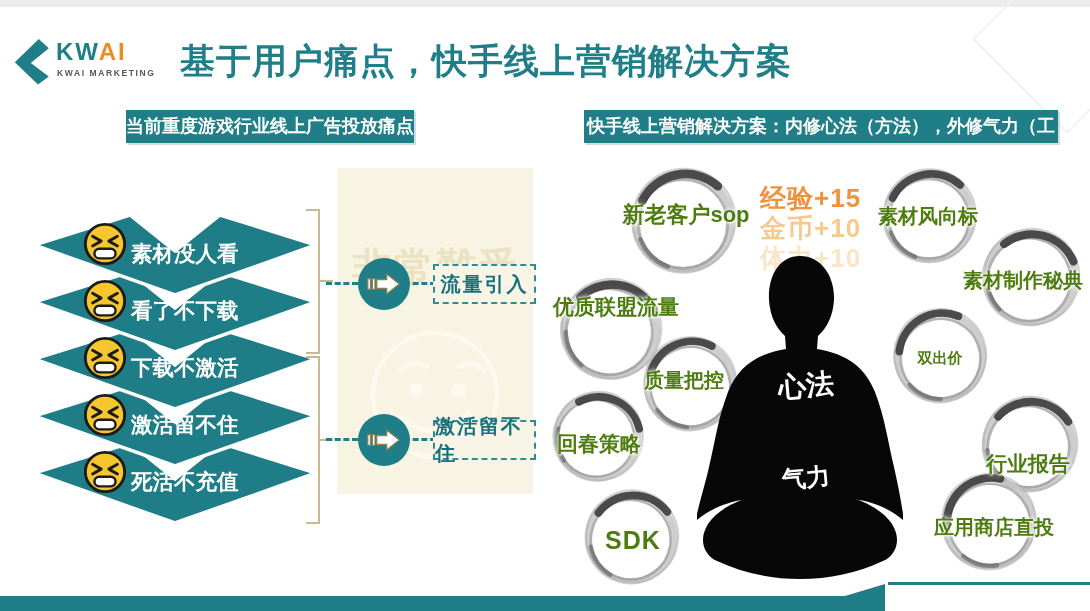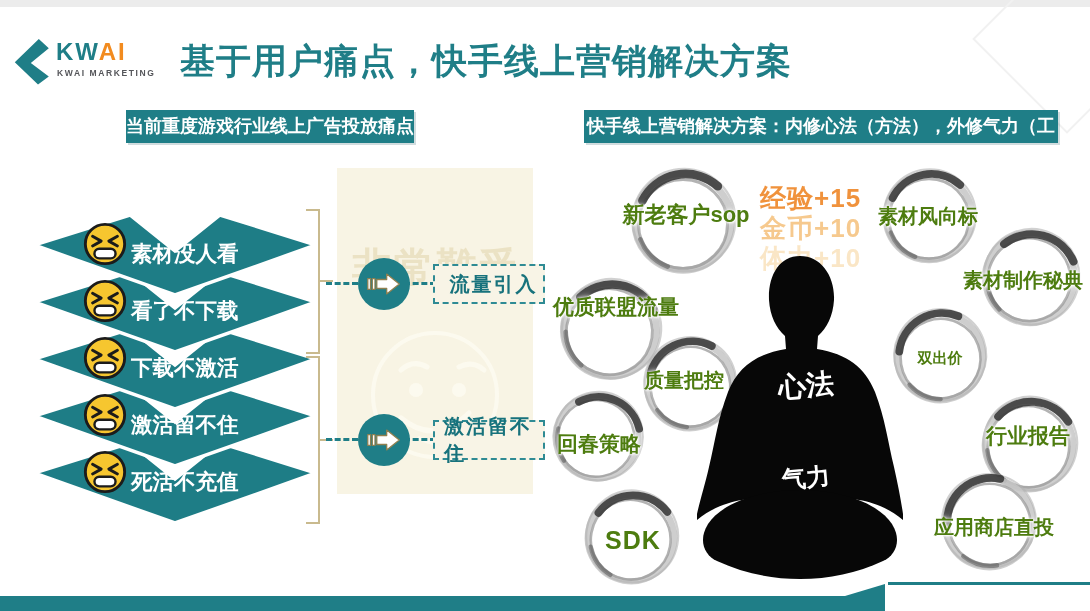--- a/index.html
+++ b/index.html
@@ -23,21 +23,21 @@
   
   .cream-panel{left:337px;top:168px;width:196px;height:326px;background:#F8F4E4;}
   .watermark{left:339px;top:192px;width:194px;text-align:center;font-size:40px;font-weight:bold;
              color:#EBE2C4;letter-spacing:2px;white-space:nowrap;margin-top:48px;}
   
   .dash-line{border-top:3px dashed #1F7E87;height:0;}
   .flow-circle{width:52px;height:52px;border-radius:50%;background:#1F7E87;display:flex;
                align-items:center;justify-content:center;}
   .flow-box{width:99px;height:36px;border:2px dashed #2F8B94;background:#F8F4E6;display:flex;
             align-items:center;justify-content:center;color:#17727C;font-weight:bold;font-size:20px;
-            letter-spacing:2px;padding-left:9px;}
+            letter-spacing:2px;}
   
   .circle-label{position:absolute;transform:translate(-50%,-50%);color:#4d7c0f;font-weight:bold;
                 white-space:nowrap;text-shadow:0 0 3px #fff,0 0 6px #fff,1px 1px 2px #fff;}
   
   .buffs{left:760px;top:183px;font-size:26px;font-weight:bold;line-height:30px;letter-spacing:1px;}
   
   .bottom-bar{left:0;top:596px;width:885px;height:15px;background:#1F7E87;}
   .bottom-line{left:888px;top:582px;width:202px;height:3px;background:#1F7E87;}
 </style>
 </head>
@@ -199,21 +199,21 @@
   </svg>
 
   <div class="circle-label" style="left:686px;top:215px;font-size:22px;">新老客户sop</div>
   <div class="circle-label" style="left:616px;top:307px;font-size:21px;">优质联盟流量</div>
   <div class="circle-label" style="left:684px;top:380px;font-size:20px;">质量把控</div>
   <div class="circle-label" style="left:599px;top:444px;font-size:21px;">回春策略</div>
   <div class="circle-label" style="left:633px;top:540px;font-size:25px;letter-spacing:1px;">SDK</div>
   <div class="circle-label" style="left:928px;top:216px;font-size:20px;">素材风向标</div>
   <div class="circle-label" style="left:1023px;top:280px;font-size:20px;">素材制作秘典</div>
   <div class="circle-label" style="left:940px;top:358px;font-size:15px;">双出价</div>
-  <div class="circle-label" style="left:1028px;top:436px;font-size:21px;">行业报告</div>
+  <div class="circle-label" style="left:1028px;top:464px;font-size:21px;">行业报告</div>
   <div class="circle-label" style="left:994px;top:527px;font-size:20px;">应用商店直投</div>
 
   <div class="abs bottom-bar"></div>
   <svg class="abs" style="left:845px;top:584px;width:40px;height:12px;" viewBox="0 0 40 12">
     <polygon points="0,12 40,0 40,12" fill="#1F7E87"></polygon>
   </svg>
   <div class="abs bottom-line"></div>
 
 </div>
 

